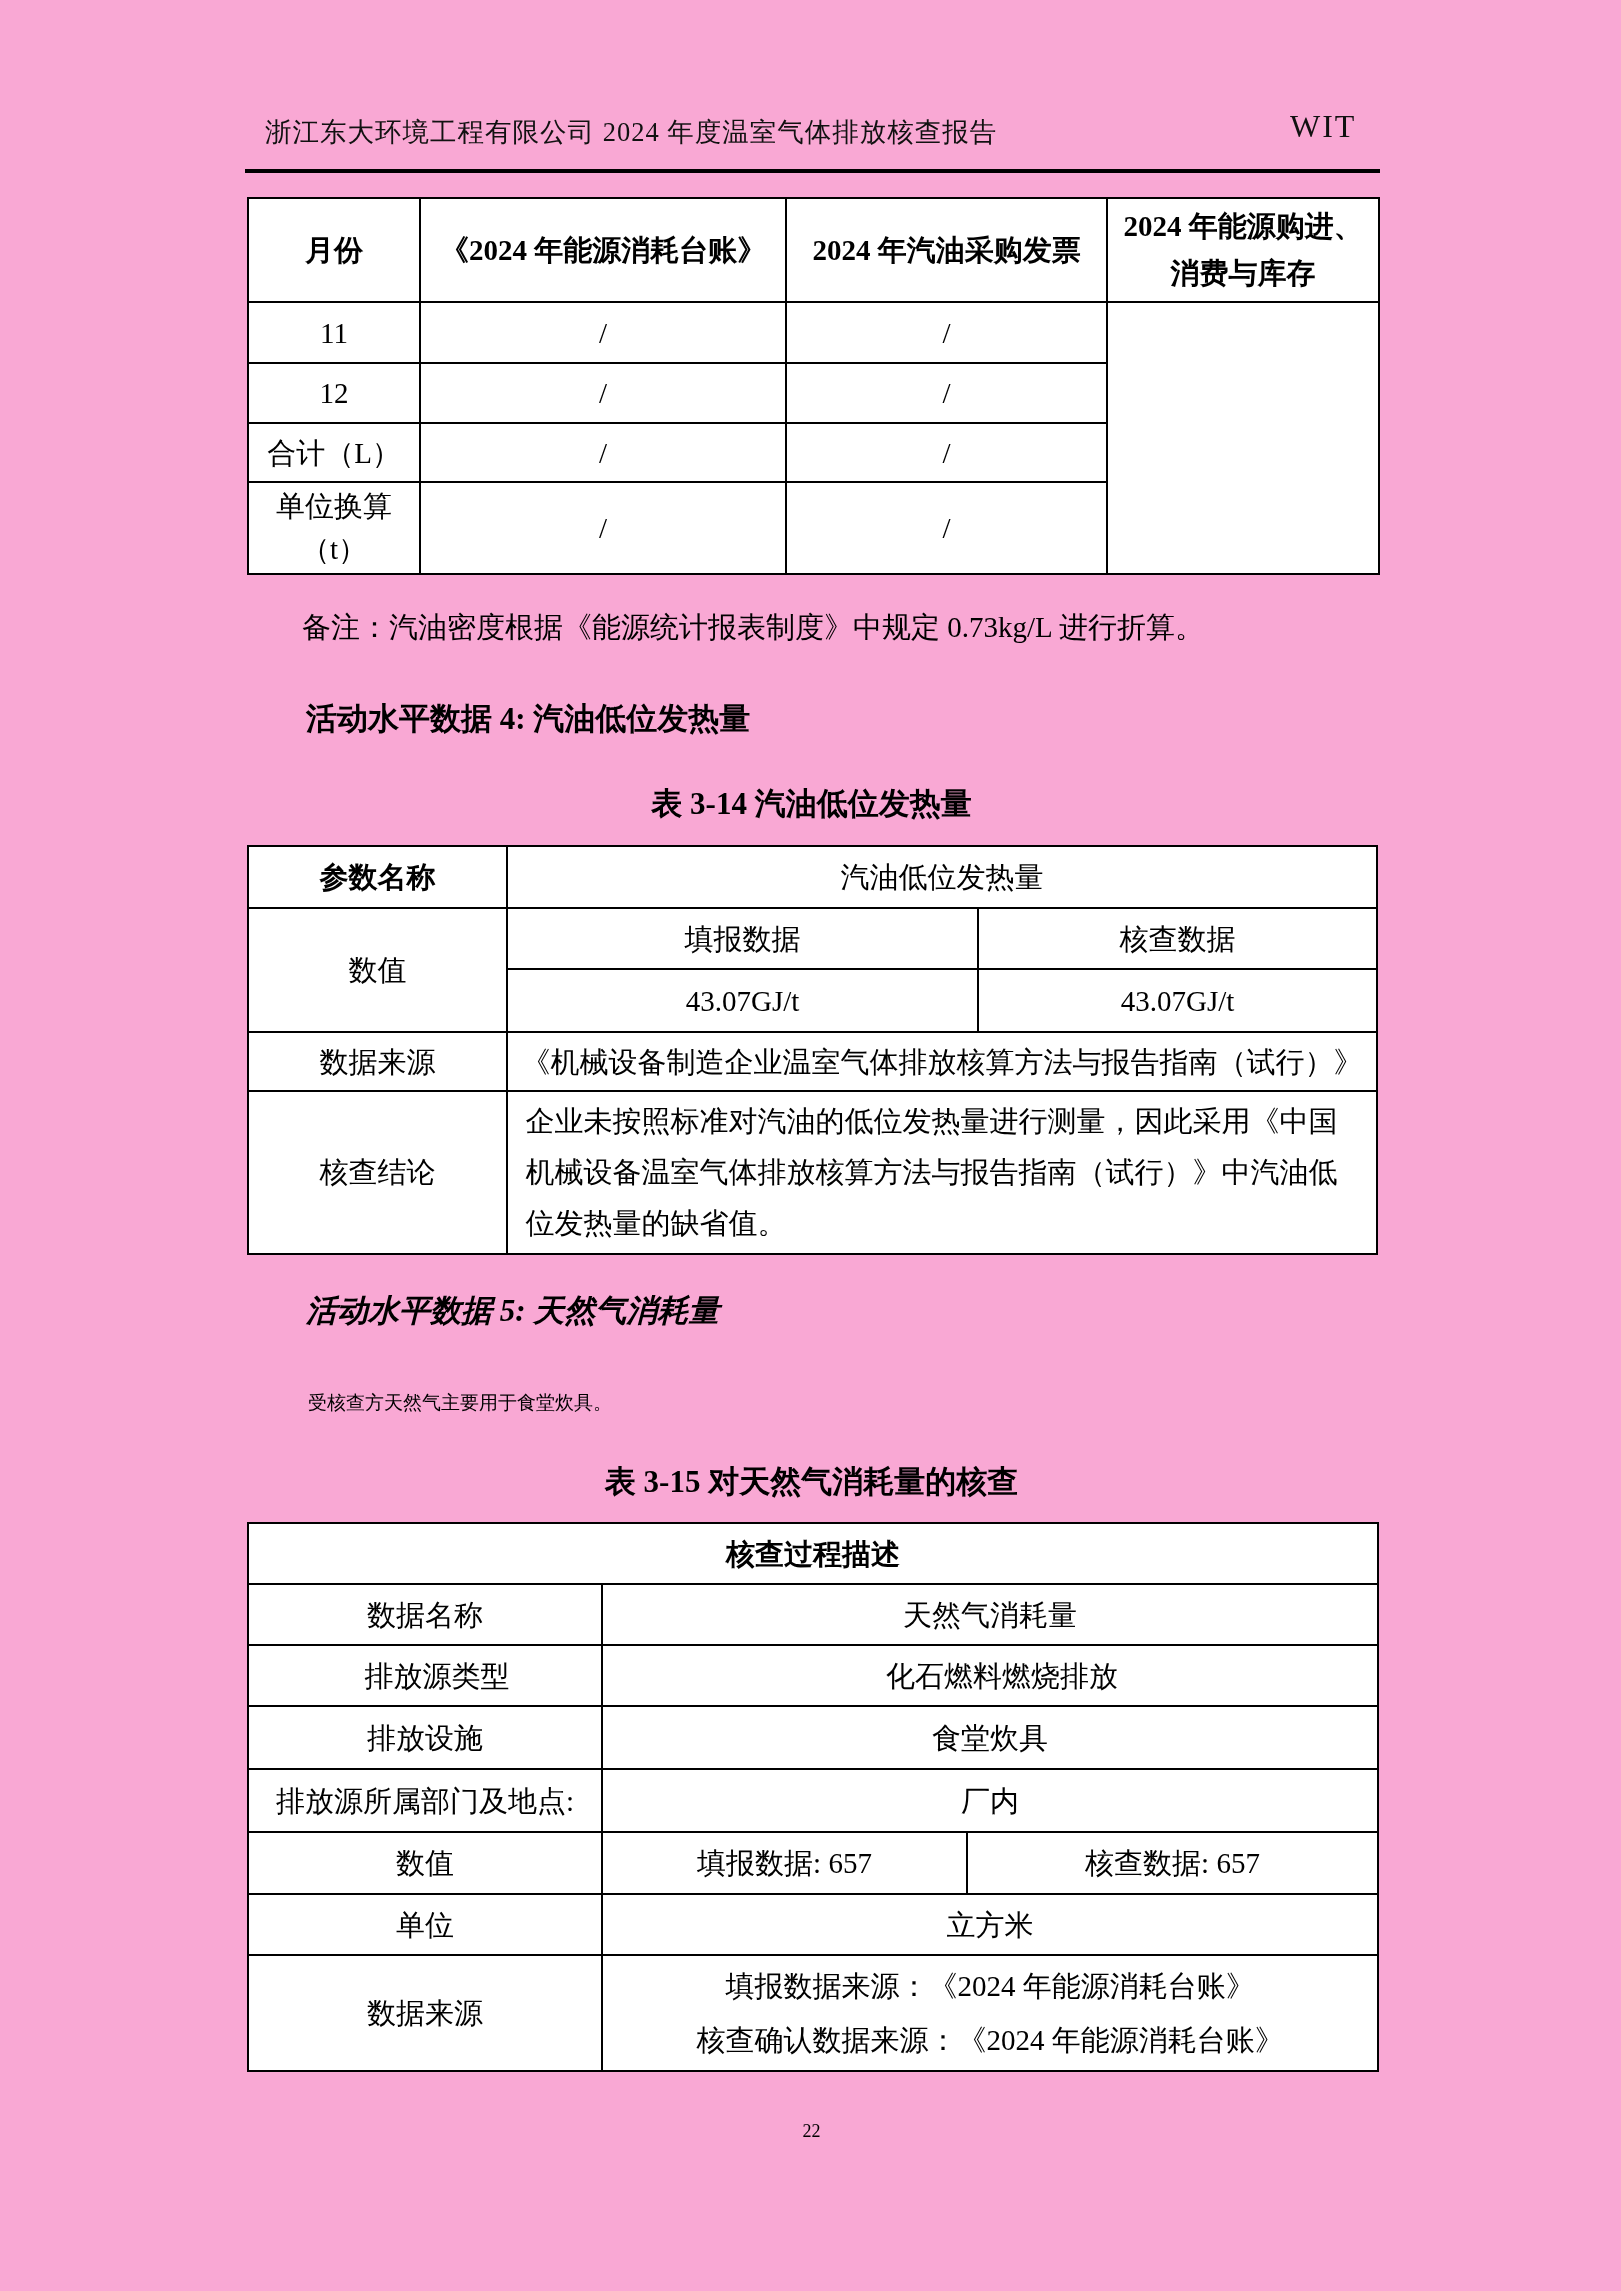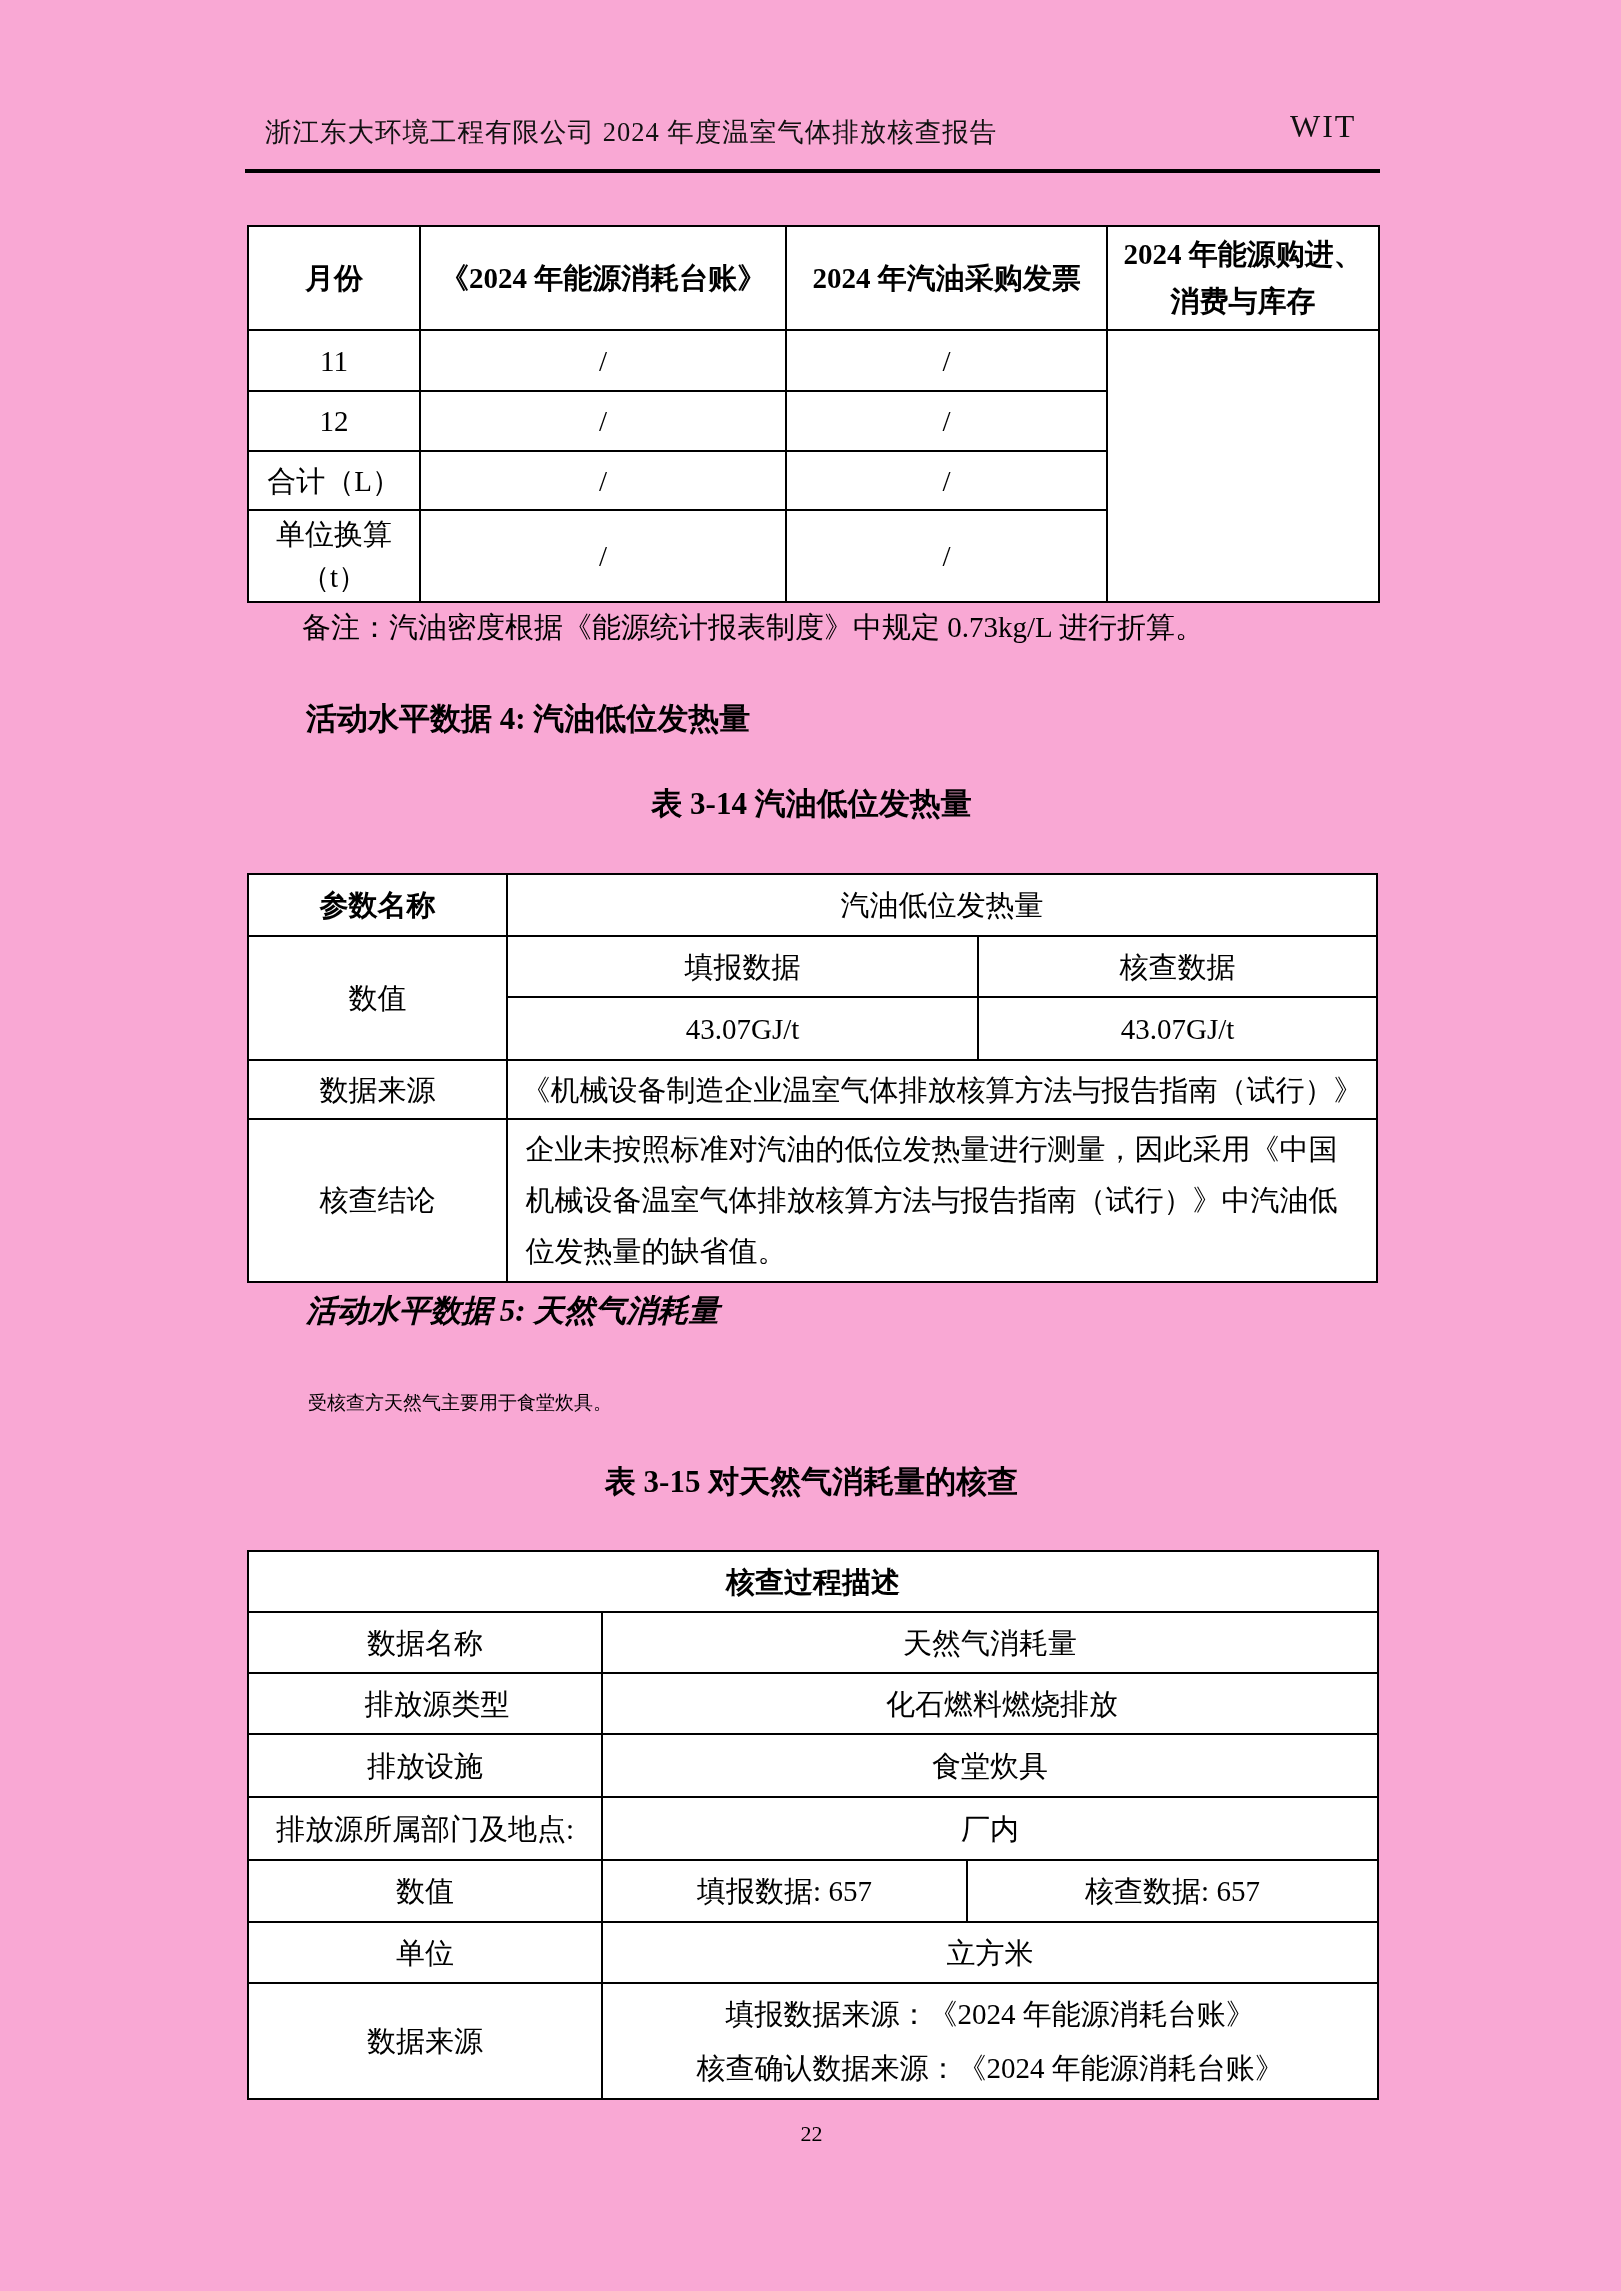--- a/index.html
+++ b/index.html
@@ -9,21 +9,21 @@
     -webkit-font-smoothing:antialiased;
   }
   .page{position:relative;width:1621px;height:2292px;background:#f9a8d4;overflow:hidden;}
 
   
   .hdr-left{position:absolute;left:265px;top:114px;font-size:26.5px;letter-spacing:1px;color:#111;white-space:nowrap;}
   .hdr-right{position:absolute;left:1290px;top:108px;font-size:32px;color:#111;letter-spacing:2px;}
   .hdr-rule{position:absolute;left:245px;top:169px;width:1135px;height:3.9px;background:#000;}
 
   
-  table.doc{border-collapse:collapse;table-layout:fixed;position:absolute;background:#fff;margin-top:28px;}
+  table.doc{border-collapse:collapse;table-layout:fixed;position:absolute;background:#fff;}
   table.doc td{
     border:2.9px solid #000;text-align:center;vertical-align:middle;
     font-size:29px;line-height:44px;padding:2px 5.9px;word-break:break-all;
   }
   td.bold{font-weight:bold;}
   td.left{text-align:left;padding-left:19.6px;padding-right:15.7px;}
   td.nowrapc{white-space:nowrap;}
 
   
   #t1{left:247px;top:197px;width:1129px;}
@@ -57,21 +57,21 @@
   
   .note{position:absolute;left:247px;top:608px;width:1129px;font-size:29px;line-height:39px;text-indent:55px;}
   .sec-h{position:absolute;left:247px;width:1129px;font-weight:bold;font-size:31px;line-height:41px;text-indent:59px;}
   #h4{top:698px;}
   #h5{top:1290px;font-style:italic;}
   .para{position:absolute;left:247px;top:1382px;width:1129px;font-size:19px;line-height:41px;text-indent:61px;}
   .caption{position:absolute;left:247px;width:1129px;text-align:center;font-weight:bold;font-size:31px;line-height:41px;}
   #cap14{top:783px;}
   #cap15{top:1461px;}
 
-  .footer{position:absolute;left:247px;top:2121px;width:1129px;text-align:center;font-size:22px;}
+  .footer{position:absolute;left:247px;top:2121px;width:1129px;text-align:center;font-size:18px;}
 </style>
 </head>
 <body>
 
 <div class="page">
 
   <div class="hdr-left">浙江东大环境工程有限公司 2024 年度温室气体排放核查报告</div>
   <div class="hdr-right">WIT</div>
   <div class="hdr-rule"></div>
 

